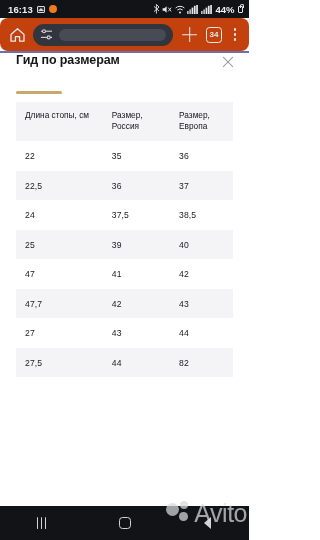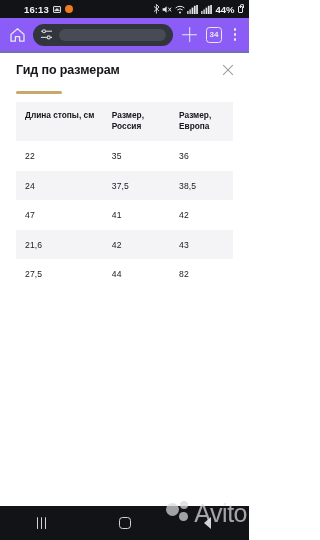--- a/index.html
+++ b/index.html
@@ -8,21 +8,21 @@
     font-family:"Liberation Sans", sans-serif;
     background:#ffffff;
     -webkit-font-smoothing:antialiased;
   }
   .phone { position:relative; width:249px; height:540px; overflow:hidden; background:#ffffff; }
 
   
   .statusbar {
     height:18px; background:#121317; color:#ffffff;
     display:flex; align-items:center; justify-content:space-between;
-    padding:0 6px 0 24px;
+    padding:0 6px 0 8px;
   }
   .sb-left { display:flex; align-items:center; gap:4px; }
   .sb-time { font-size:9.5px; font-weight:600; letter-spacing:.1px; color:#f2f2f2; }
   .sb-photo {
     width:8px; height:7px; border:1px solid #d8d8d8; border-radius:1px;
     position:relative; background:#2a2b30;
   }
   .sb-photo::after{
     content:""; position:absolute; left:0.5px; bottom:0.5px;
     width:0; height:0; border-left:3px solid transparent; border-right:3px solid transparent;
@@ -37,22 +37,22 @@
     position:relative; margin-left:1px;
   }
   .sb-lock::before{
     content:""; position:absolute; top:-3px; left:0.7px;
     width:2.5px; height:3px; border:1px solid #e6e6e6; border-bottom:0;
     border-radius:2px 2px 0 0;
   }
 
   
   .toolbar {
-    height:33px; background:#8b5cf6;
-    display:flex; align-items:center; padding:0 7px; gap:6px;
+    height:33px; background:#c2410c;
+    display:flex; align-items:center; padding:0 7px; gap:6px;border-radius:8px;
   }
   .tb-home { width:20px; height:20px; flex:0 0 auto; display:flex; align-items:center; justify-content:center; }
   .urlbar {
     flex:1 1 auto; height:22px; background:#32353e; border-radius:11px;
     display:flex; align-items:center; padding:0 7px; gap:6px; min-width:0;
   }
   .url-blur {
     flex:1 1 auto; height:12px; border-radius:6px;
     background:#474b56; min-width:0;
   }
@@ -68,39 +68,39 @@
     font-size:8px; font-weight:700; color:#e8e9ec; line-height:1;
   }
   .tb-menu { width:14px; flex:0 0 auto; display:flex; flex-direction:column; align-items:center; gap:2.4px; }
   .tb-menu i { display:block; width:2.6px; height:2.6px; border-radius:50%; background:#e8e9ec; }
 
   
   .page { position:relative; height:489px; background:#ffffff; overflow:hidden; }
   .page-topline { height:2px; background:#6e6fb0; width:100%; }
 
   .sheet-head {
-    height:33px; display:flex; align-items:center; justify-content:space-between;
+    height:33px; display:flex; align-items:flex-start; justify-content:space-between;
     padding:0 13px 0 16px;
   }
   .sheet-title { font-size:12.5px; font-weight:700; color:#15161a; letter-spacing:-.1px; }
   .sheet-close { width:17px; height:17px; position:relative; }
   .sheet-close::before,.sheet-close::after{
     content:""; position:absolute; top:50%; left:50%; width:14px; height:1.2px;
     background:#9b9ba1; border-radius:1px;
   }
   .sheet-close::before{ transform:translate(-50%,-50%) rotate(45deg); }
   .sheet-close::after{ transform:translate(-50%,-50%) rotate(-45deg); }
 
   .accent-wrap { padding:0 16px; height:8px; display:flex; align-items:flex-end; }
   .accent { width:46px; height:2.6px; background:#c9a86c; border-radius:2px; }
 
   .table-wrap { padding:8px 16px 0 16px; }
   table { width:100%; border-collapse:collapse; table-layout:fixed; }
   th {
-    text-align:left; font-size:8.3px; font-weight:700; color:#15161a;
+    text-align:left; font-size:8.3px; font-weight:400; color:#15161a;
     line-height:1.35; padding:8px 0 9px 9px; vertical-align:top;
     background:#f4f4f6;
   }
   th:first-child{ width:40%; }
   th:nth-child(2){ width:31%; }
   th:nth-child(3){ width:29%; }
   td {
     font-size:8.6px; color:#1a1b1f; padding:0 0 0 9px;
     height:29.5px; vertical-align:middle; letter-spacing:.1px;
   }
@@ -224,33 +224,48 @@
             <th>Размер, Европа</th>
           </tr>
         </thead>
         <tbody>
           <tr>
             <td>22</td>
             <td>35</td>
             <td>36</td>
           </tr>
           <tr>
+            <td>22,5</td>
+            <td>36</td>
+            <td>37</td>
+          </tr>
+          <tr>
             <td>24</td>
             <td>37,5</td>
             <td>38,5</td>
           </tr>
           <tr>
+            <td>25</td>
+            <td>39</td>
+            <td>40</td>
+          </tr>
+          <tr>
             <td>47</td>
             <td>41</td>
             <td>42</td>
           </tr>
           <tr>
-            <td>21,6</td>
+            <td>47,7</td>
             <td>42</td>
             <td>43</td>
+          </tr>
+          <tr>
+            <td>27</td>
+            <td>43</td>
+            <td>44</td>
           </tr>
           <tr>
             <td>27,5</td>
             <td>44</td>
             <td>82</td>
           </tr>
         </tbody>
       </table>
     </div>
   </div>

